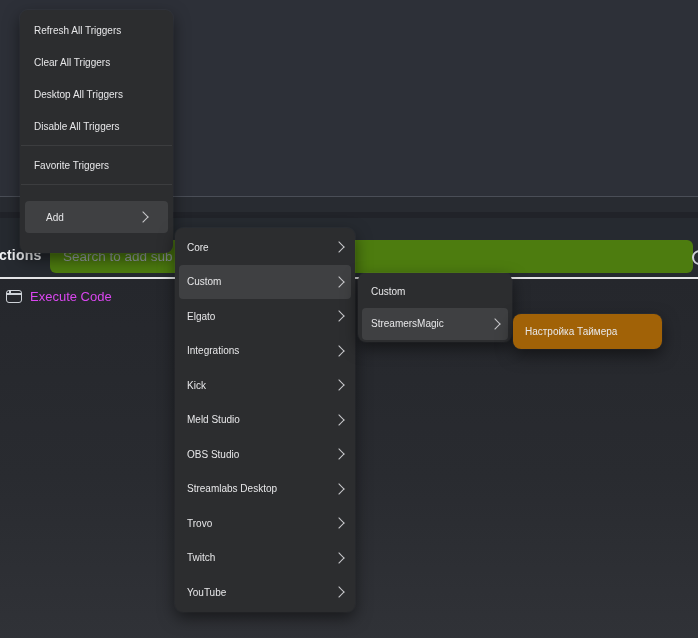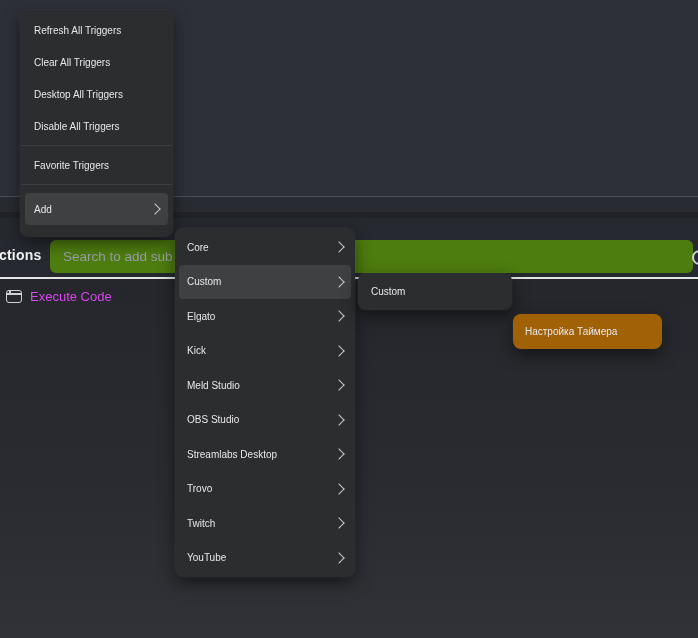--- a/index.html
+++ b/index.html
@@ -51,21 +51,21 @@
   .mi{display:flex;align-items:center;box-sizing:border-box;cursor:default;}
   .chev{
     width:7px;height:7px;border-top:1.6px solid #c9c9cc;border-right:1.6px solid #c9c9cc;
     transform:rotate(45deg);margin-left:auto;flex:0 0 auto;
   }
   .sep{height:1px;background:#3c3d3f;margin:3px 1px;}
   .hl{background:#3f4042;border-radius:4px;}
   
   .menu1{left:20px;top:10px;width:153px;padding:4px 0;z-index:10;}
   .menu1 .mi{height:32px;padding:0 14px;}
-  .menu1 .mi.hl{margin:8px 5px;padding:0 9px;}
+  .menu1 .mi.hl{margin:16px 5px;padding:0 21px;}
   
   .menu2{left:175px;top:228px;width:180px;padding:2px 0;z-index:11;}
   .menu2 .mi{height:34.5px;padding:0 12px;}
   .menu2 .mi.hl{margin:0 4px;padding:0 8px;}
   
   .menu3{left:358px;top:273px;width:154px;padding:2px 0;z-index:12;}
   .menu3 .mi{height:32.5px;padding:0 13px;}
   .menu3 .mi.hl{margin:0 4px;padding:0 9px;}
   
   .menu4{left:513px;top:314px;width:149px;padding:0;z-index:13;background:#a16207;}
@@ -125,20 +125,24 @@
     </div>
     <div class="mi hl">
       <span>Custom</span>
       <span class="chev"></span>
     </div>
     <div class="mi">
       <span>Elgato</span>
       <span class="chev"></span>
     </div>
     <div class="mi">
+      <span>Integrations</span>
+      <span class="chev"></span>
+    </div>
+    <div class="mi">
       <span>Kick</span>
       <span class="chev"></span>
     </div>
     <div class="mi">
       <span>Meld Studio</span>
       <span class="chev"></span>
     </div>
     <div class="mi">
       <span>OBS Studio</span>
       <span class="chev"></span>
@@ -158,20 +162,24 @@
     <div class="mi">
       <span>YouTube</span>
       <span class="chev"></span>
     </div>
   </div>
 
   <div class="menu menu3">
     <div class="mi">
       <span>Custom</span>
     </div>
+    <div class="mi hl">
+      <span>StreamersMagic</span>
+      <span class="chev"></span>
+    </div>
   </div>
 
   <div class="menu menu4">
     <div class="mi">
       <span>Настройка Таймера</span>
     </div>
   </div>
 
 </div>
 

